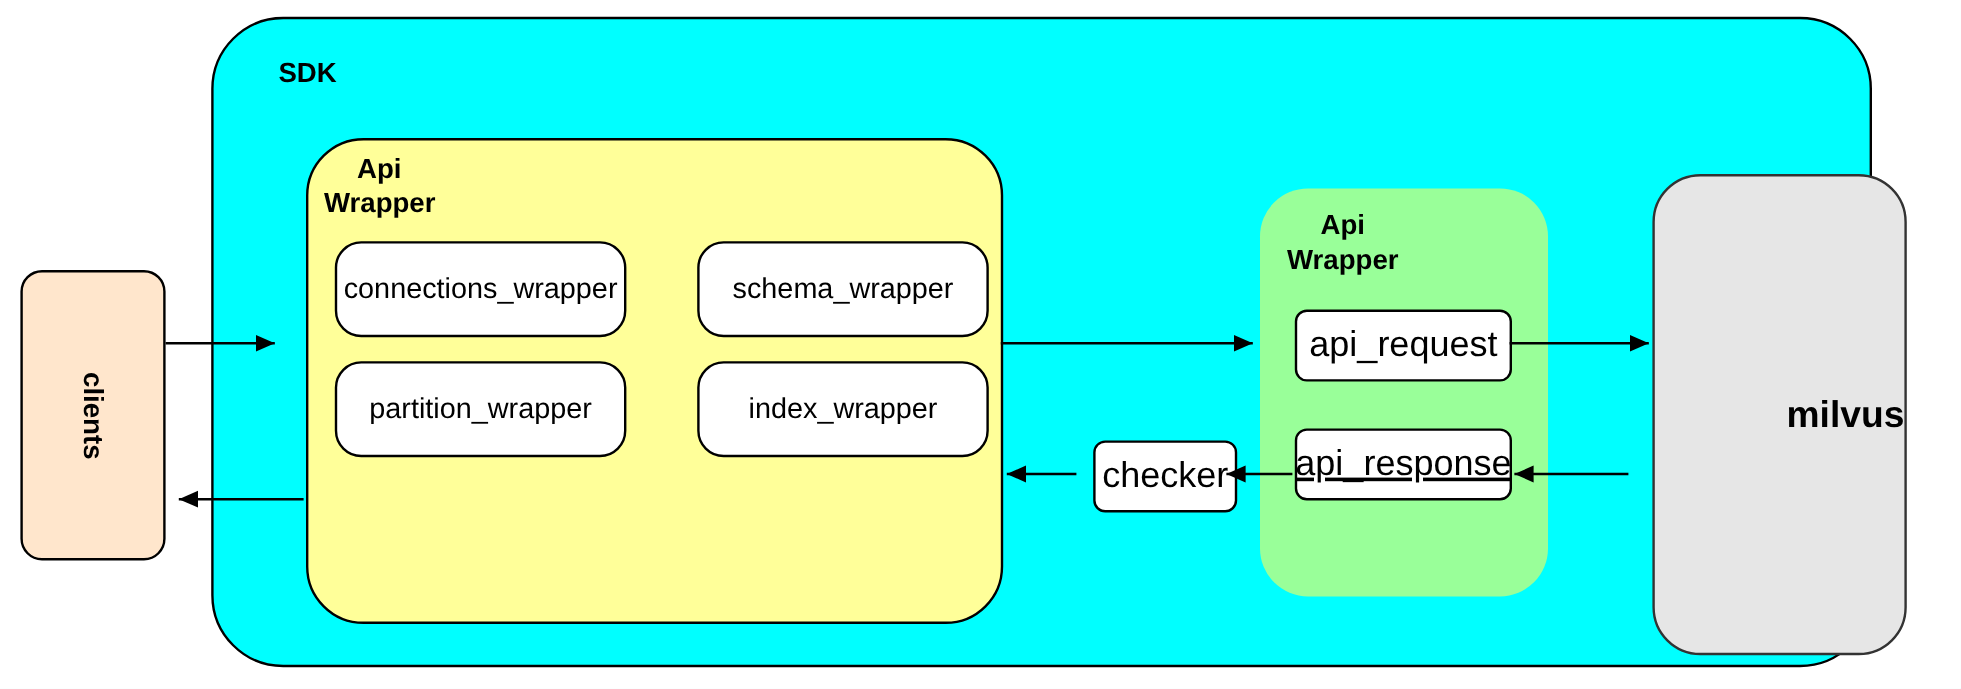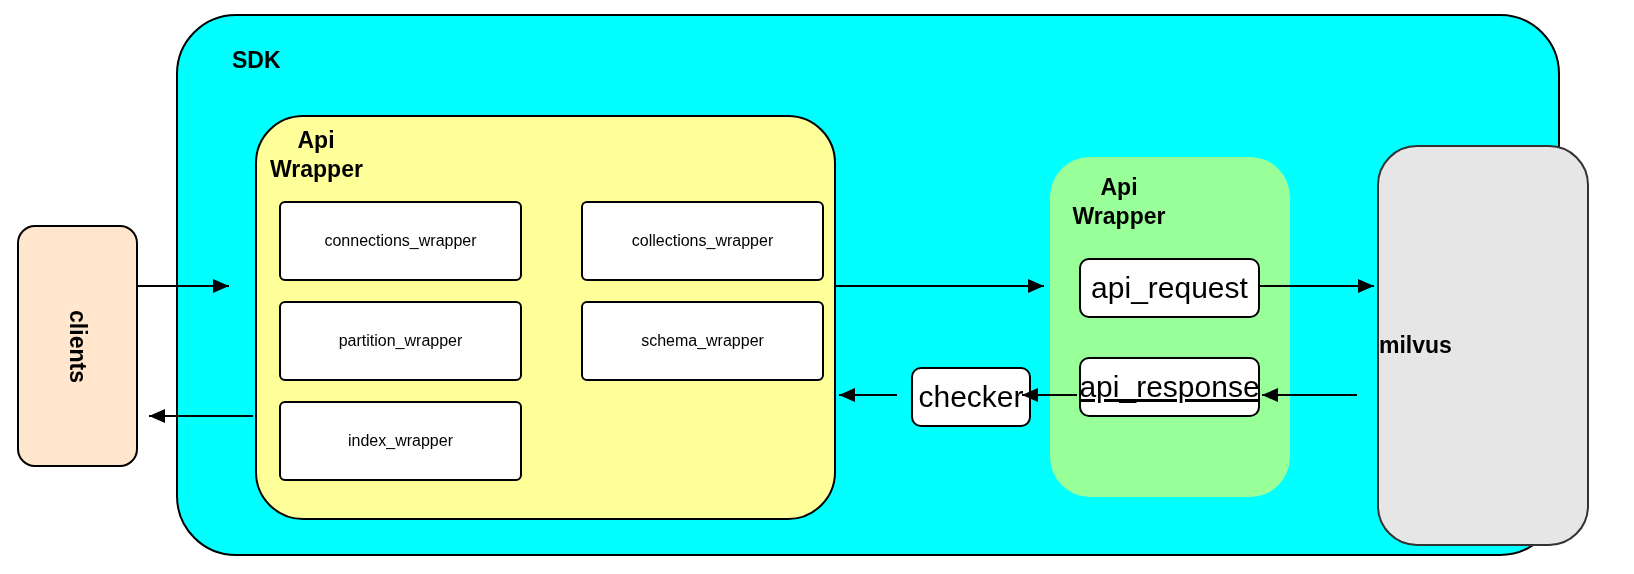--- a/index.html
+++ b/index.html
@@ -62,23 +62,23 @@
     display: grid;
     grid-template-columns: 243px 243px;
     column-gap: 59px;
     grid-auto-rows: 80px;
     row-gap: 20px;
   }
   .module {
     box-sizing: border-box;
     background: var(--node-fill, #fff);
     border: 2px solid var(--stroke, #000);
-    border-radius: 6px;
+    border-radius: 22px;
     display: flex; align-items: center; justify-content: center;
-    font-size: 16px;
+    font-size: 24px;
   }
 
   
   .gateway-box {
     left: 872px; top: 141px; width: 240px; height: 340px;
     background: var(--api-gateway-fill, #99FF99);
     border: none;
     border-radius: 40px;
   }
   .gateway-label {
@@ -99,22 +99,22 @@
 
   
   .checker-box { left: 721px; top: 351px; width: 120px; height: 60px; margin-left: 12px; }
 
   
   .milvus-box {
     left: 1377px; top: 145px; width: 212px; height: 401px;
     background: var(--milvus-fill, #E6E6E6);
     border: 2px solid var(--milvus-stroke, #333);
     border-radius: 40px;
-    display: flex; align-items: center; justify-content: flex-start;
-    font-weight: bold; font-size: 23px;
+    display: flex; align-items: center; justify-content: flex-end;
+    font-weight: bold; font-size: 31px;
   }
 
   
   .arrows {
     position: absolute; left: 0; top: 0;
     width: 1634px; height: 574px;
     pointer-events: none;
     z-index: 5;
   }
   .arrows line { stroke: var(--stroke, #000); stroke-width: 2; }
@@ -131,23 +131,22 @@
   <div class="abs sdk-box">
     <div class="abs sdk-label">SDK</div>
 
     <div class="abs wrapper-box">
       <div class="abs wrapper-label">
         <div>Api</div>
         <div>Wrapper</div>
       </div>
       <div class="abs modules-grid">
         <div class="module">connections_wrapper</div>
-        <div class="module">collections_wrapper</div>
+        <div class="module">schema_wrapper</div>
         <div class="module">partition_wrapper</div>
-        <div class="module">schema_wrapper</div>
         <div class="module">index_wrapper</div>
       </div>
     </div>
 
     <div class="abs small-node checker-box">checker</div>
 
     <div class="abs gateway-box">
       <div class="abs gateway-label">
         <div>Api</div>
         <div>Wrapper</div>

